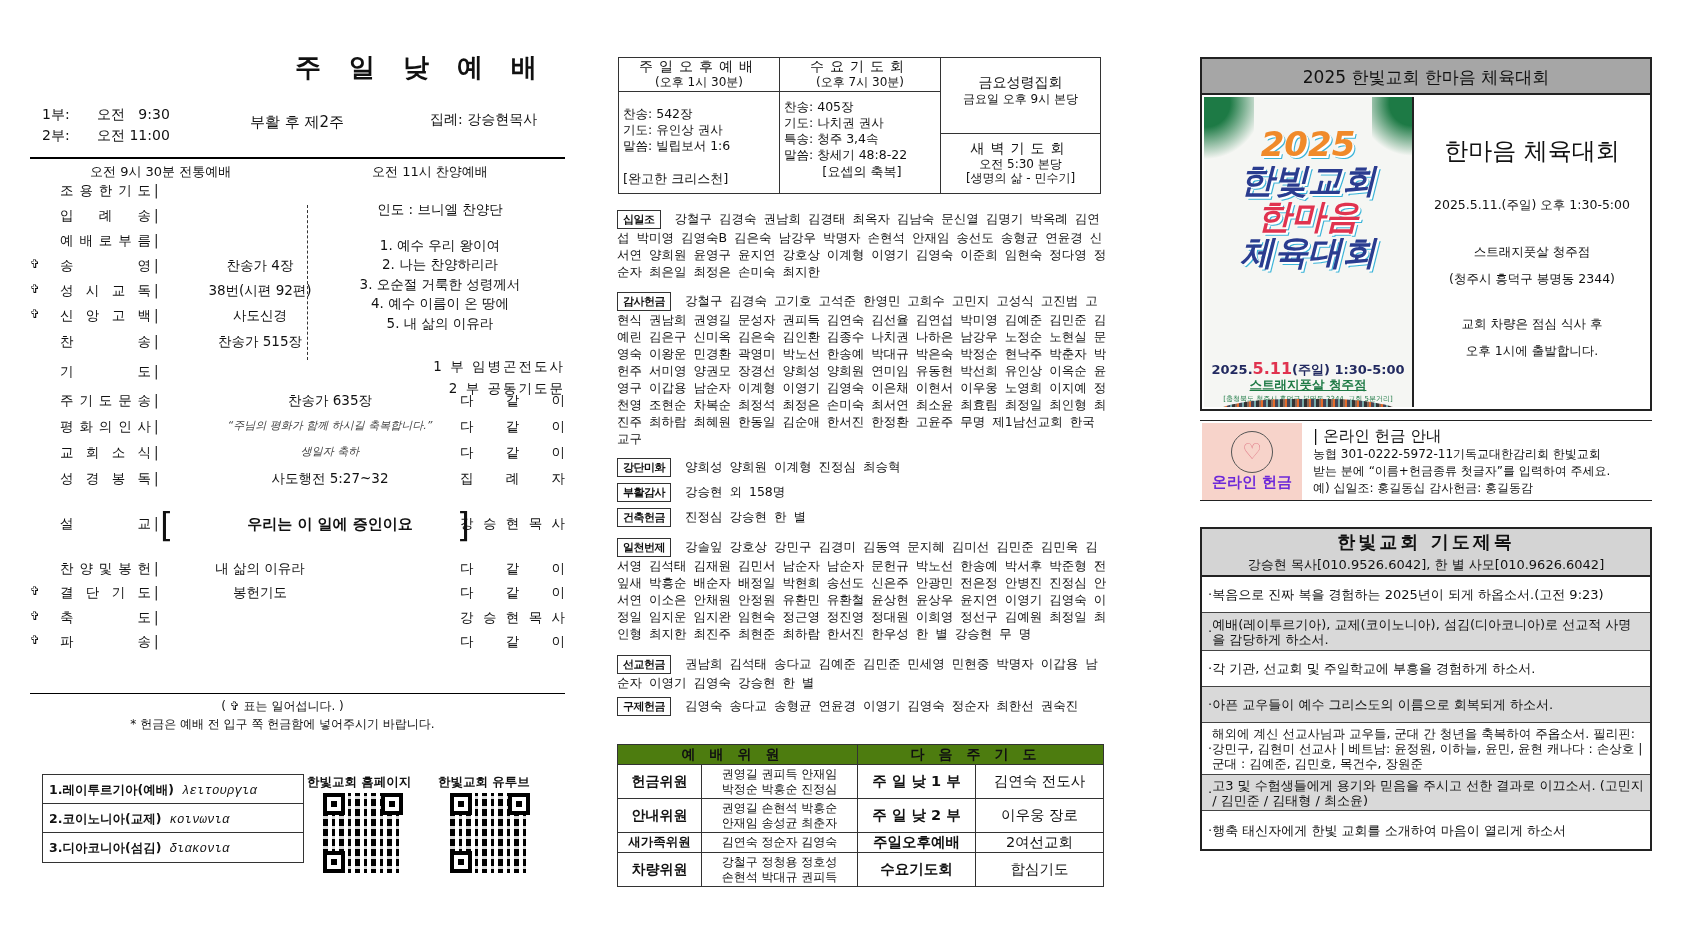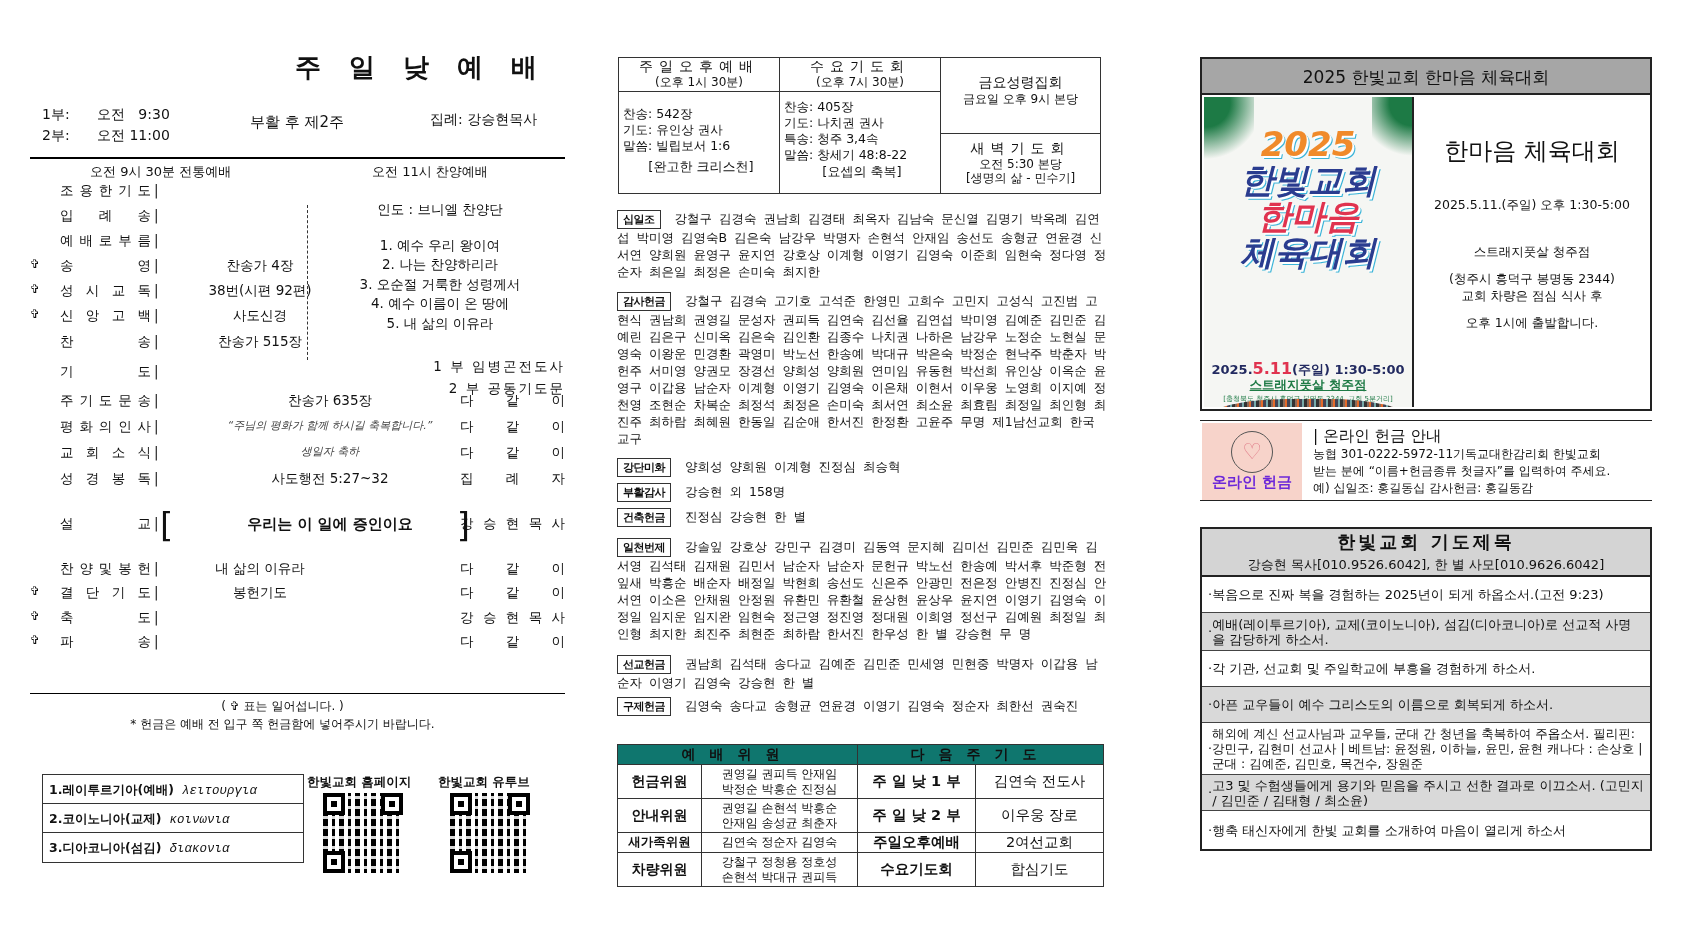--- a/index.html
+++ b/index.html
@@ -39,21 +39,21 @@
 
 #top-tbl{left:618px;top:57px;width:483px;height:137px;border:1px solid #333}
 .tcell{position:absolute;border-right:1px solid #333}
 .tcell h4{font-size:14px;font-weight:normal;text-align:center;letter-spacing:6px;line-height:17px}
 .tcell .sub{text-align:center;font-size:12px;line-height:14px}
 .tcell .body{font-size:12.5px;line-height:16px;padding-left:4px}
 .donor{position:absolute;left:617px;width:490px;font-size:12.5px;line-height:17px;word-spacing:3px}
 .tag{display:inline-block;border:1px solid #333;font-weight:bold;font-size:11px;padding:0 5px;height:19px;line-height:17px;margin-right:14px;letter-spacing:-0.5px}
 #staff{left:617px;top:744px;width:487px;border:1px solid #333;border-collapse:collapse}
 #staff td,#staff th{border:1px solid #333;text-align:center}
-#staff th{background:#0f766e;font-size:14px;letter-spacing:14px;height:20px}
+#staff th{background:#4d7c0f;font-size:14px;letter-spacing:14px;height:20px}
 #staff .k{font-weight:bold;font-size:14px}
 #staff .n{font-size:12px;line-height:15px}
 #staff .p{font-size:14.5px}
 
 #event{left:1200px;top:57px;width:452px;height:354px;border:2px solid #222}
 #event .eh{background:#a6a6a6;height:36px;line-height:36px;text-align:center;font-weight:normal;font-size:17px;border-bottom:2px solid #222}
 #poster{position:absolute;left:2px;top:38px;width:210px;height:310px;background:#f5f6f3;border-right:2px solid #222;overflow:hidden}
 #poster .g1{position:absolute;left:-10px;top:-10px;width:60px;height:80px;background:radial-gradient(circle at 20% 20%,#1d7a45 30%,transparent 70%)}
 #poster .g2{position:absolute;right:-10px;top:-10px;width:50px;height:80px;background:radial-gradient(circle at 80% 20%,#1d7a45 30%,transparent 70%)}
 #poster .big{position:absolute;left:0;width:100%;text-align:center;font-weight:bold;font-style:italic;color:#2a3c8f;font-size:34px;line-height:34px;text-shadow:2px 2px 0 #fff,3px 3px 0 #3bb4d8}
@@ -356,21 +356,21 @@
   </div>
 
 <div id="top-tbl" class="abs">
  <div class="tcell" style="left:0;top:0;width:161px;height:135px">
   <h4>주일오후예배</h4>
   <div class="sub">(오후 1시 30분)</div>
   <div style="border-top:1px solid #333;margin-top:2px;padding-top:14px" class="body">
    <div>찬송: 542장</div>
    <div>기도: 유인상 권사</div>
    <div>말씀: 빌립보서 1:6</div>
-   <div style="text-align:center;font-size:13px;margin-top:5px">[완고한 크리스천]</div>
+   <div style="font-size:13px;margin-top:17px">[완고한 크리스천]</div>
   </div>
  </div>
  <div class="tcell" style="left:161px;top:0;width:161px;height:135px">
   <h4>수요기도회</h4>
   <div class="sub">(오후 7시 30분)</div>
   <div style="border-top:1px solid #333;margin-top:2px;padding-top:7px" class="body">
    <div>찬송: 405장</div>
    <div>기도: 나치권 권사</div>
    <div>특송: 청주 3,4속</div>
    <div>말씀: 창세기 48:8-22</div>
@@ -451,21 +451,21 @@
   <div class="date"><span>2025.</span><b>5.11</b><span>(주일) 1:30-5:00</span></div>
   <div class="place">스트래지풋살 청주점</div>
   <div class="addr">[충청북도 청주시 흥덕구 봉명동 2344, 교회 5분거리]</div>
   <div class="crowd" style="bottom:-40px;top:auto"></div>
  </div>
  <div id="einfo">
   <div class="t">한마음 체육대회</div>
   <div class="s" style="margin-top:30px">2025.5.11.(주일) 오후 1:30-5:00</div>
   <div class="s" style="margin-top:30px">스트래지풋살 청주점</div>
   <div class="s" style="margin-top:10px">(청주시 흥덕구 봉명동 2344)</div>
-  <div class="s" style="">교회 차량은 점심 식사 후</div>
+  <div class="s" style="margin-top:28px">교회 차량은 점심 식사 후</div>
   <div class="s" style="margin-top:10px">오후 1시에 출발합니다.</div>
  </div>
 </div>
 
 <div id="donate" class="abs">
  <div class="ic">
   <div class="c">♡</div>
   <div class="l">온라인 헌금</div>
  </div>
  <div class="tx">

